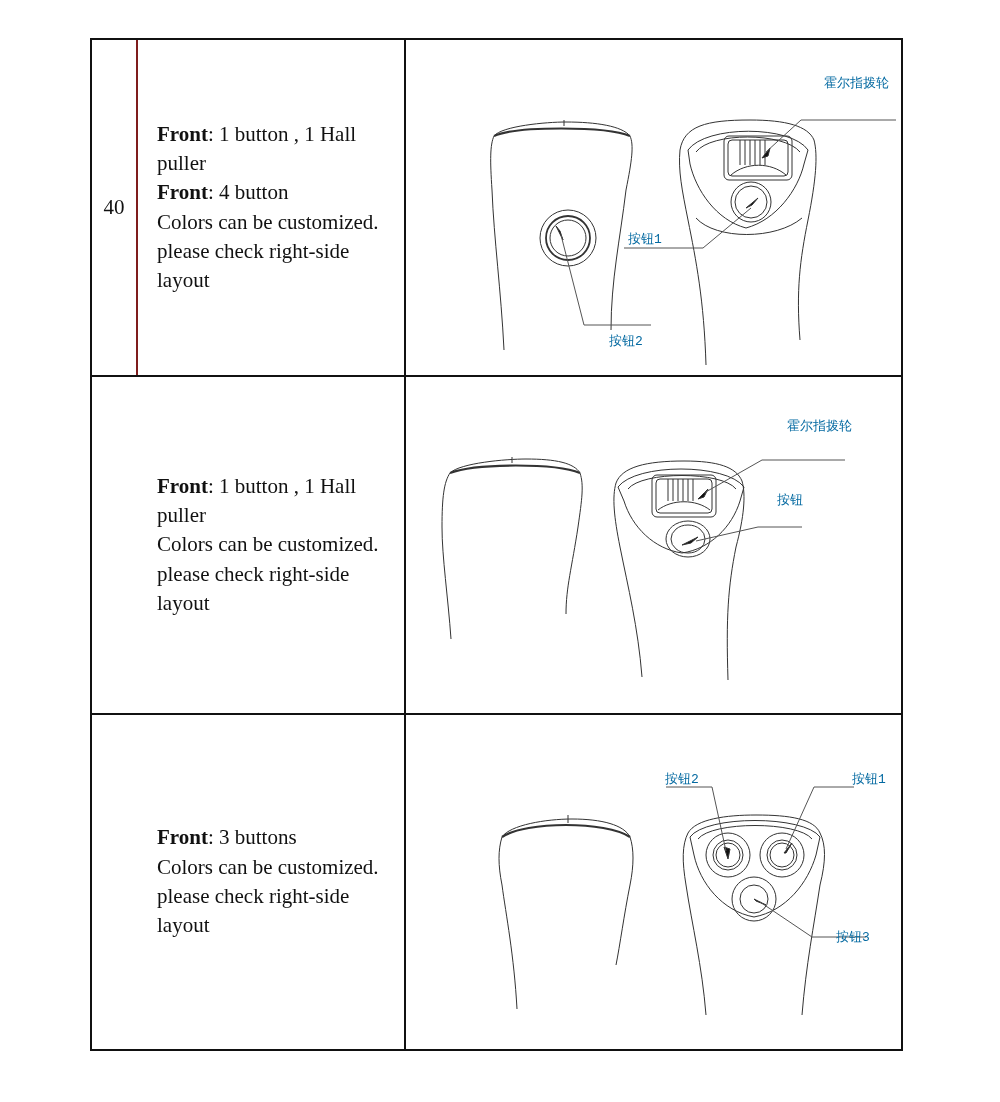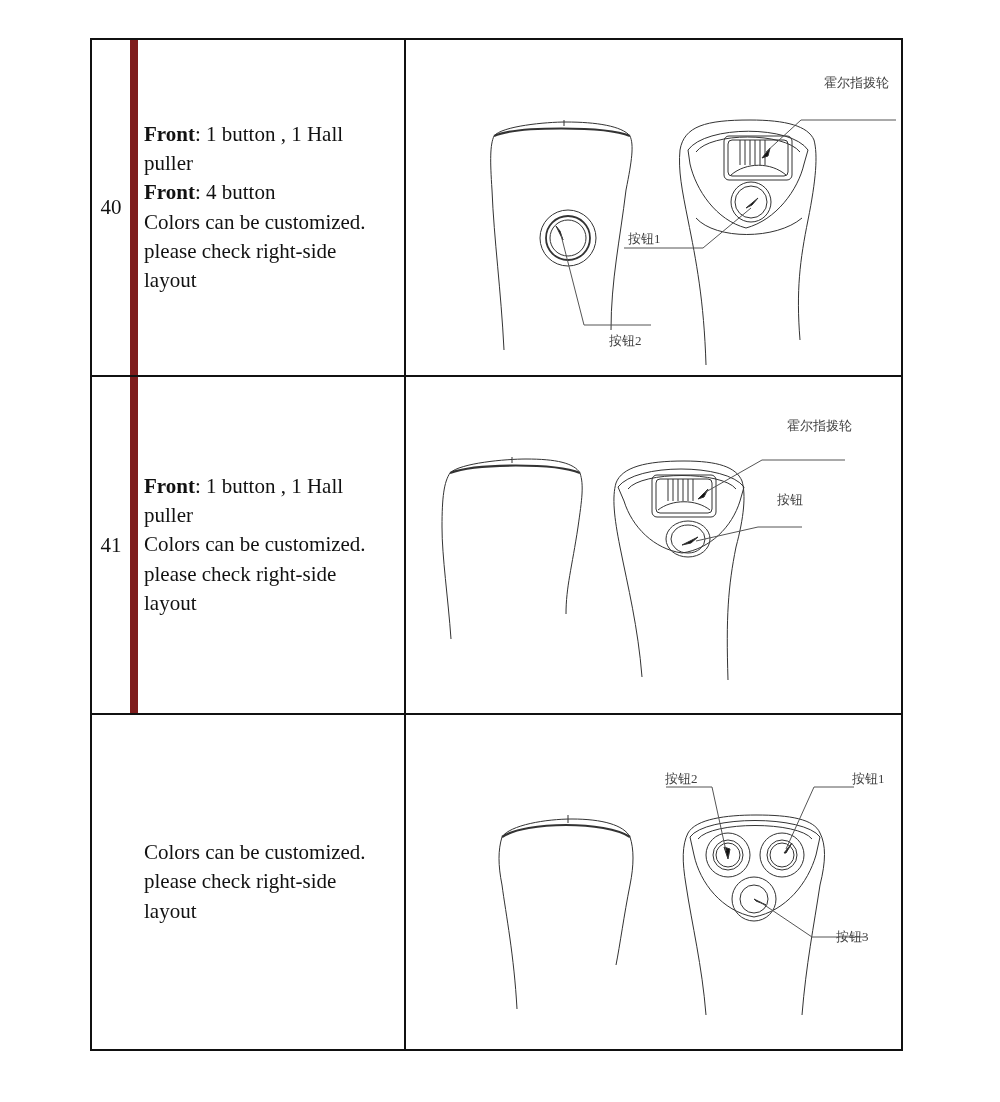--- a/index.html
+++ b/index.html
@@ -11,41 +11,41 @@
       box-sizing: border-box;
     }
     .row {
       position: absolute; left: 0; width: 809px;
       border-bottom: 2px solid #111;
       box-sizing: border-box;
     }
     .row.last { border-bottom: none; }
     .cell-num {
       position: absolute; left: 0; top: 0; width: 46px; height: 100%;
-      border-right: 8px solid #7f1d1d; box-sizing: border-box;
+      border-right: 2px solid #7f1d1d; box-sizing: border-box;
       display: flex; align-items: center; justify-content: center;
       font-family: "Liberation Serif", serif; font-size: 21px; color: #111;
     }
     .cell-desc {
       position: absolute; left: 46px; top: 0; width: 268px; height: 100%;
       border-right: 2px solid #111; box-sizing: border-box;
       display: flex; align-items: center;
-      padding-left: 6px;
+      padding-left: 19px;
       font-family: "Liberation Serif", serif; font-size: 21px; line-height: 29.3px; color: #111;
     }
     .cell-desc .lines { display: block; }
     .cell-desc .line { display: block; white-space: nowrap; }
     .cell-desc b { font-weight: bold; }
     .cell-img {
       position: absolute; left: 314px; top: 0; width: 495px; height: 100%;
     }
     .cell-img svg { position: absolute; left: 0; top: 0; }
     .callout {
       position: absolute;
-      font-family: Liberation Serif, serif; font-size: 13px; color: #404040;
+      font-family: Liberation Mono, monospace; font-size: 13px; color: #0369a1;
       white-space: nowrap;
     }
   </style>
 </head>
 <body>
 
 <div class="spec-table">
 
   <div class="row" style="top:0; height:337px;">
     <div class="cell-num">40</div>
@@ -104,21 +104,20 @@
           <line x1="297" y1="208" x2="218" y2="208" stroke="#555"></line>
         </g>
       </svg>
       <span class="callout" style="left:418px; top:34px;">霍尔指拨轮</span>
       <span class="callout" style="left:222px; top:190px;">按钮1</span>
       <span class="callout" style="left:203px; top:292px;">按钮2</span>
     </div>
   </div>
 
   <div class="row" style="top:337px; height:338px;">
-    <div class="cell-num">41</div>
     <div class="cell-desc">
       <span class="lines">
         <span class="line"><b>Front</b><span>: 1 button , 1 Hall</span></span>
         <span class="line"><span>puller</span></span>
         <span class="line"><span>Colors can be customized.</span></span>
         <span class="line"><span>please check right-side</span></span>
         <span class="line"><span>layout</span></span>
       </span>
     </div>
     <div class="cell-img">
@@ -156,20 +155,21 @@
         </g>
       </svg>
       <span class="callout" style="left:381px; top:40px;">霍尔指拨轮</span>
       <span class="callout" style="left:371px; top:114px;">按钮</span>
     </div>
   </div>
 
   <div class="row last" style="top:675px; height:334px;">
     <div class="cell-desc">
       <span class="lines">
+        <span class="line"><b>Front</b><span>: 3 buttons</span></span>
         <span class="line"><span>Colors can be customized.</span></span>
         <span class="line"><span>please check right-side</span></span>
         <span class="line"><span>layout</span></span>
       </span>
     </div>
     <div class="cell-img">
       <svg width="495" height="332" viewBox="0 0 495 332" fill="none" stroke="#333" stroke-width="1">
         <g>
           <path d="M111 294 C108 240 100 200 96 170 C92 150 92 135 96 122 C104 110 140 104 166 104 C196 104 218 110 224 122 C228 134 228 150 224 170 C218 200 214 230 210 250"></path>
           <path d="M96 122 C120 106 200 106 224 122" stroke-width="2.2"></path>

